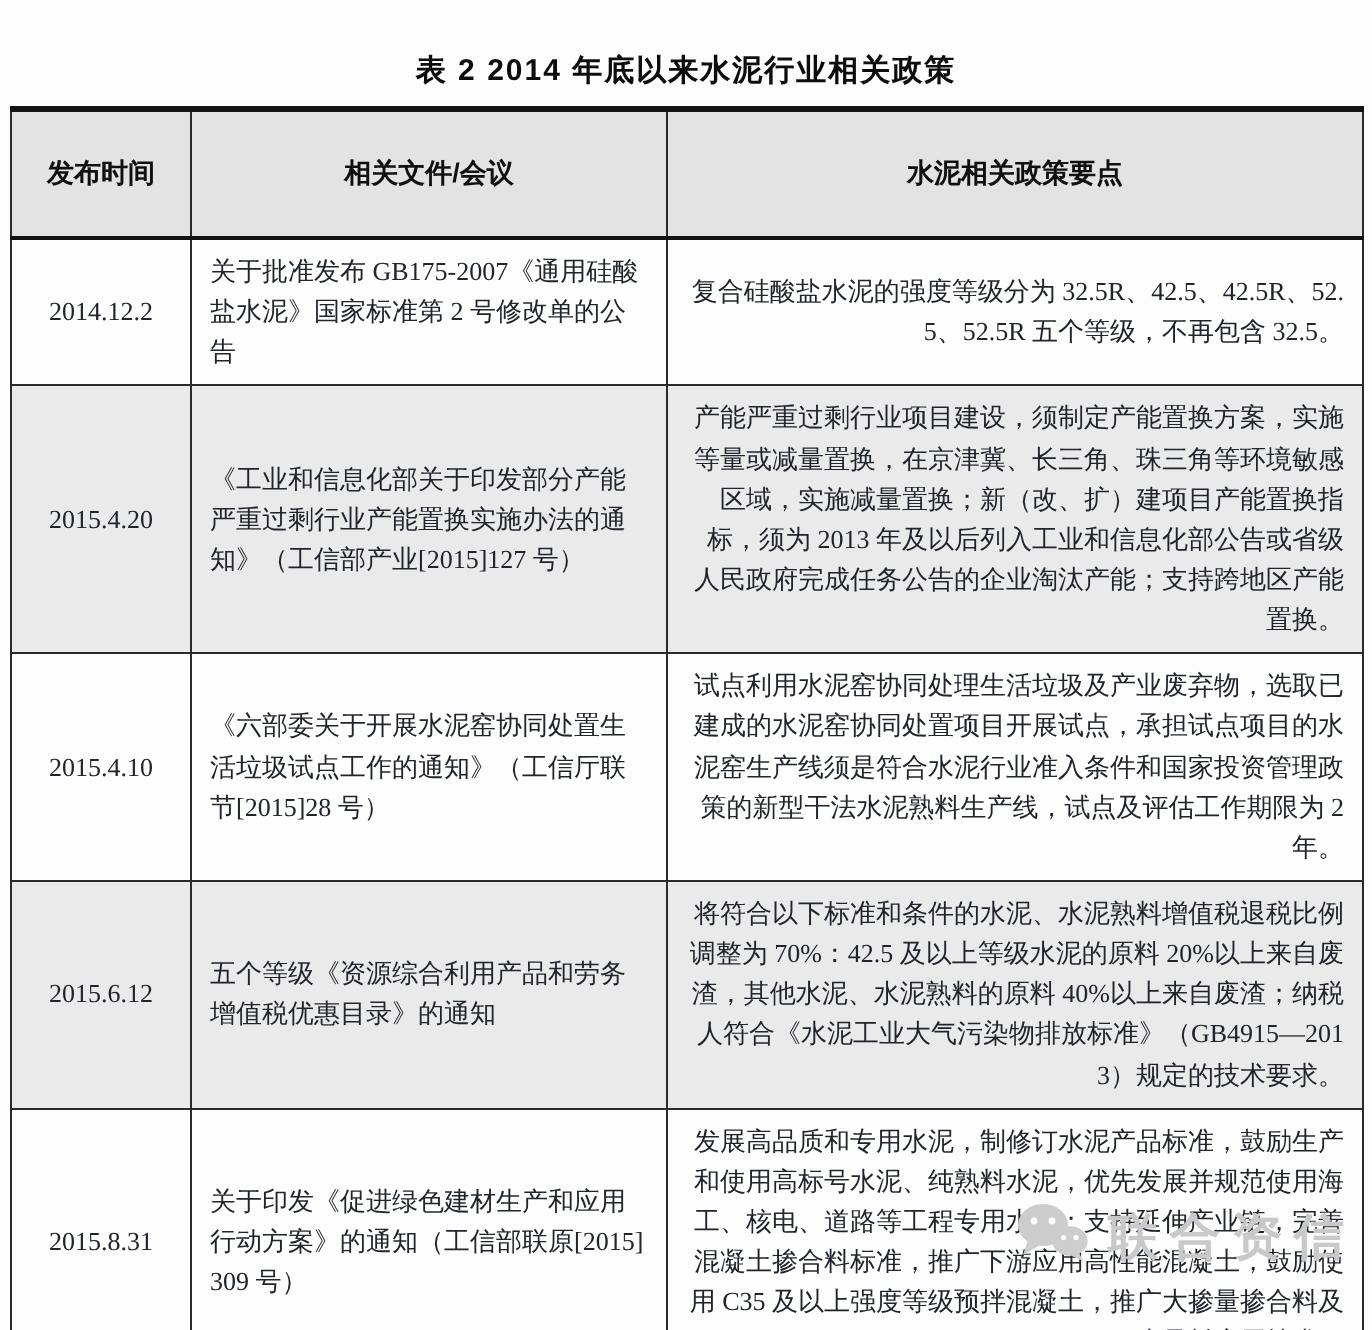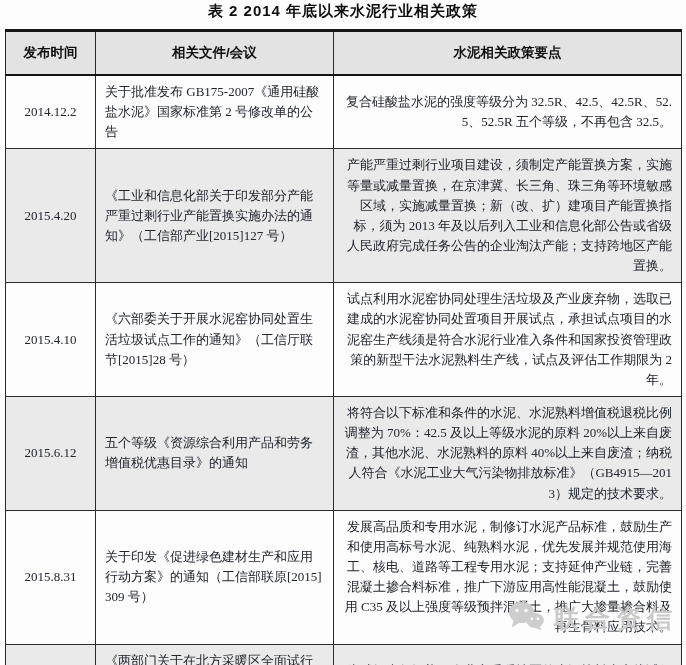--- a/index.html
+++ b/index.html
@@ -15,42 +15,42 @@
     font-family: "Liberation Serif", "DejaVu Serif", serif;
     color: #20242c;
     overflow: hidden;
   }
   .doc-title {
     text-align: center;
     font-family: "Liberation Sans", "DejaVu Sans", sans-serif;
     font-weight: bold;
     font-size: 15px;
     color: #0d0d0d;
-    padding-top: 2px;
+    padding-top: 26px;
     letter-spacing: 1px;
   }
   table.policy-table {
     width: 676px;
     margin: 8px 5px 0 5px;
     border-collapse: collapse;
     table-layout: fixed;
     border-top: 3px solid #141414;
     border-bottom: 3px solid #141414;
   }
   .policy-table th {
     background: #e3e3e3;
     border-bottom: 2.5px solid #141414;
     border-left: 1.5px solid #2a2a2a;
     border-right: 1.5px solid #2a2a2a;
     font-family: "Liberation Sans", "DejaVu Sans", sans-serif;
     font-weight: bold;
     font-size: 13.5px;
     color: #101010;
     text-align: center;
-    padding: 12px 6px;
+    padding: 22px 6px;
   }
   .policy-table td {
     border: 1px solid #2a2a2a;
     border-top: 1.5px solid #1c1c1c;
     font-size: 13px;
     line-height: 1.55;
     padding: 6px 9px;
     vertical-align: middle;
     word-break: break-all;
   }

